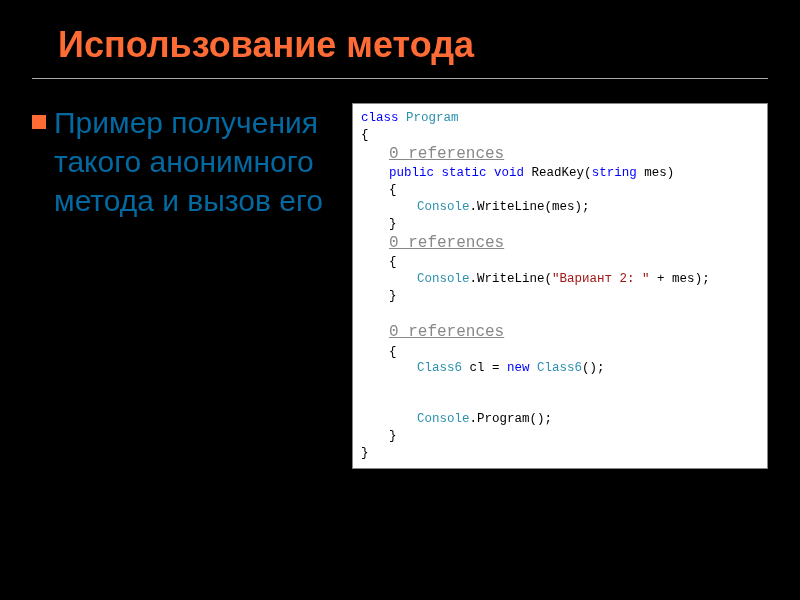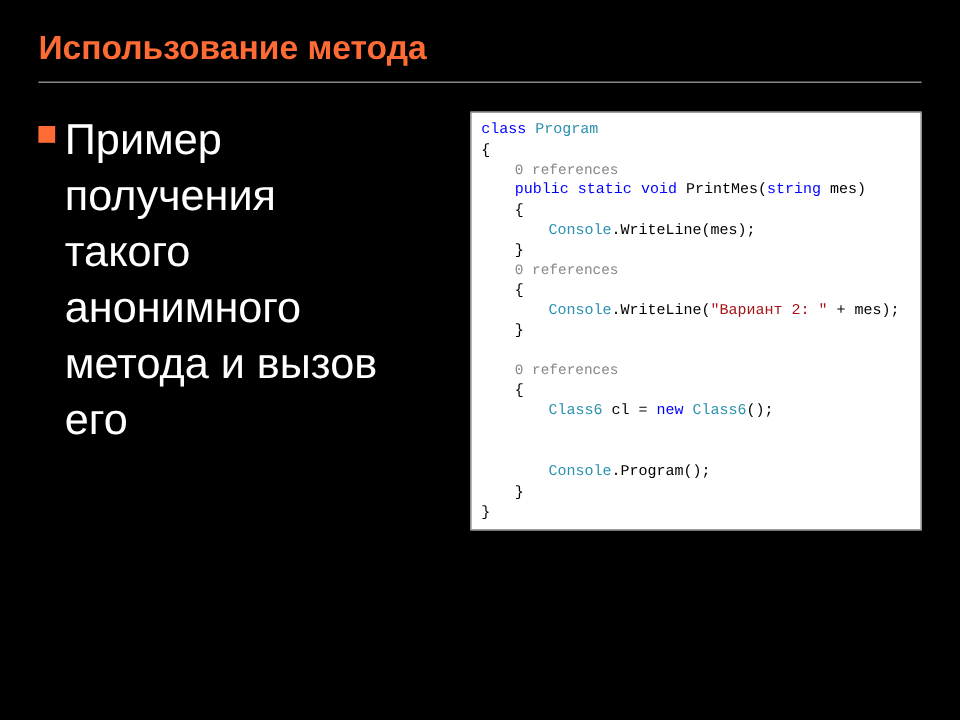--- a/index.html
+++ b/index.html
@@ -10,23 +10,24 @@
     font-family: Arial, sans-serif;
     overflow: hidden;
   }
   .slide {
     width: 100%;
     height: 100%;
     padding: 24px 32px;
   }
   .title {
     color: #FF6B35;
-    font-size: 28px;
+    font-size: 36px;
     font-weight: bold;
     margin-bottom: 12px;
+    margin-left: 26px;
   }
   .divider {
     border: none;
     border-top: 1px solid #aaa;
     margin-bottom: 24px;
   }
   .content {
     display: flex;
     gap: 20px;
     align-items: flex-start;
@@ -38,59 +39,58 @@
     gap: 8px;
   }
   .bullet {
     width: 14px;
     height: 14px;
     background: #FF6B35;
     flex-shrink: 0;
     margin-top: 12px;
   }
   .left-text {
-    color: #ffffff;
-    font-size: 36px;
+    color: #0369a1;
+    font-size: 30px;
     line-height: 1.3;
   }
   .code-box {
     background: #fff;
     border: 1px solid #888;
     padding: 6px 8px;
     font-family: Consolas, 'Courier New', monospace;
     font-size: 12.5px;
     line-height: 1.35;
     color: #000;
     flex: 1;
-    margin-left: 40px;
   }
   .k { color: #0000ff; }
   .t { color: #2b91af; }
   .s { color: #a31515; }
-  .ref { color: #888; font-size: 12px; }
+  .ref { color: #888; font-size: 16px; text-decoration: underline; }
   .indent1 { padding-left: 28px; }
   .indent2 { padding-left: 56px; }
   .code-line { white-space: pre; }
 </style>
 </head>
 <body>
 
 <div class="slide">
   <h1 class="title">Использование метода</h1>
   <hr class="divider">
   <div class="content">
     <div class="left">
       <div class="bullet"></div>
       <div class="left-text">Пример получения такого анонимного метода и вызов его</div>
     </div>
     <div class="code-box">
       <div class="code-line"><span class="k">class</span> <span class="t">Program</span></div>
       <div class="code-line">{</div>
       <div class="code-line indent1 ref">0 references</div>
-      <div class="code-line indent1"><span class="k">public</span> <span class="k">static</span> <span class="k">void</span> <span>PrintMes</span>(<span class="k">string</span> <span>mes</span>)</div>
+      <div class="code-line indent1"><span class="k">public</span> <span class="k">static</span> <span class="k">void</span> <span>ReadKey</span>(<span class="k">string</span> <span>mes</span>)</div>
       <div class="code-line indent1">{</div>
       <div class="code-line indent2"><span class="t">Console</span>.<span>WriteLine</span>(<span>mes</span>);</div>
       <div class="code-line indent1">}</div>
       <div class="code-line indent1 ref">0 references</div>
       <div class="code-line indent1">{</div>
       <div class="code-line indent2"><span class="t">Console</span>.<span>WriteLine</span>(<span class="s">"Вариант 2: "</span> + <span>mes</span>);</div>
       <div class="code-line indent1">}</div>
       <div class="code-line">&nbsp;</div>
       <div class="code-line indent1 ref">0 references</div>
       <div class="code-line indent1">{</div>

